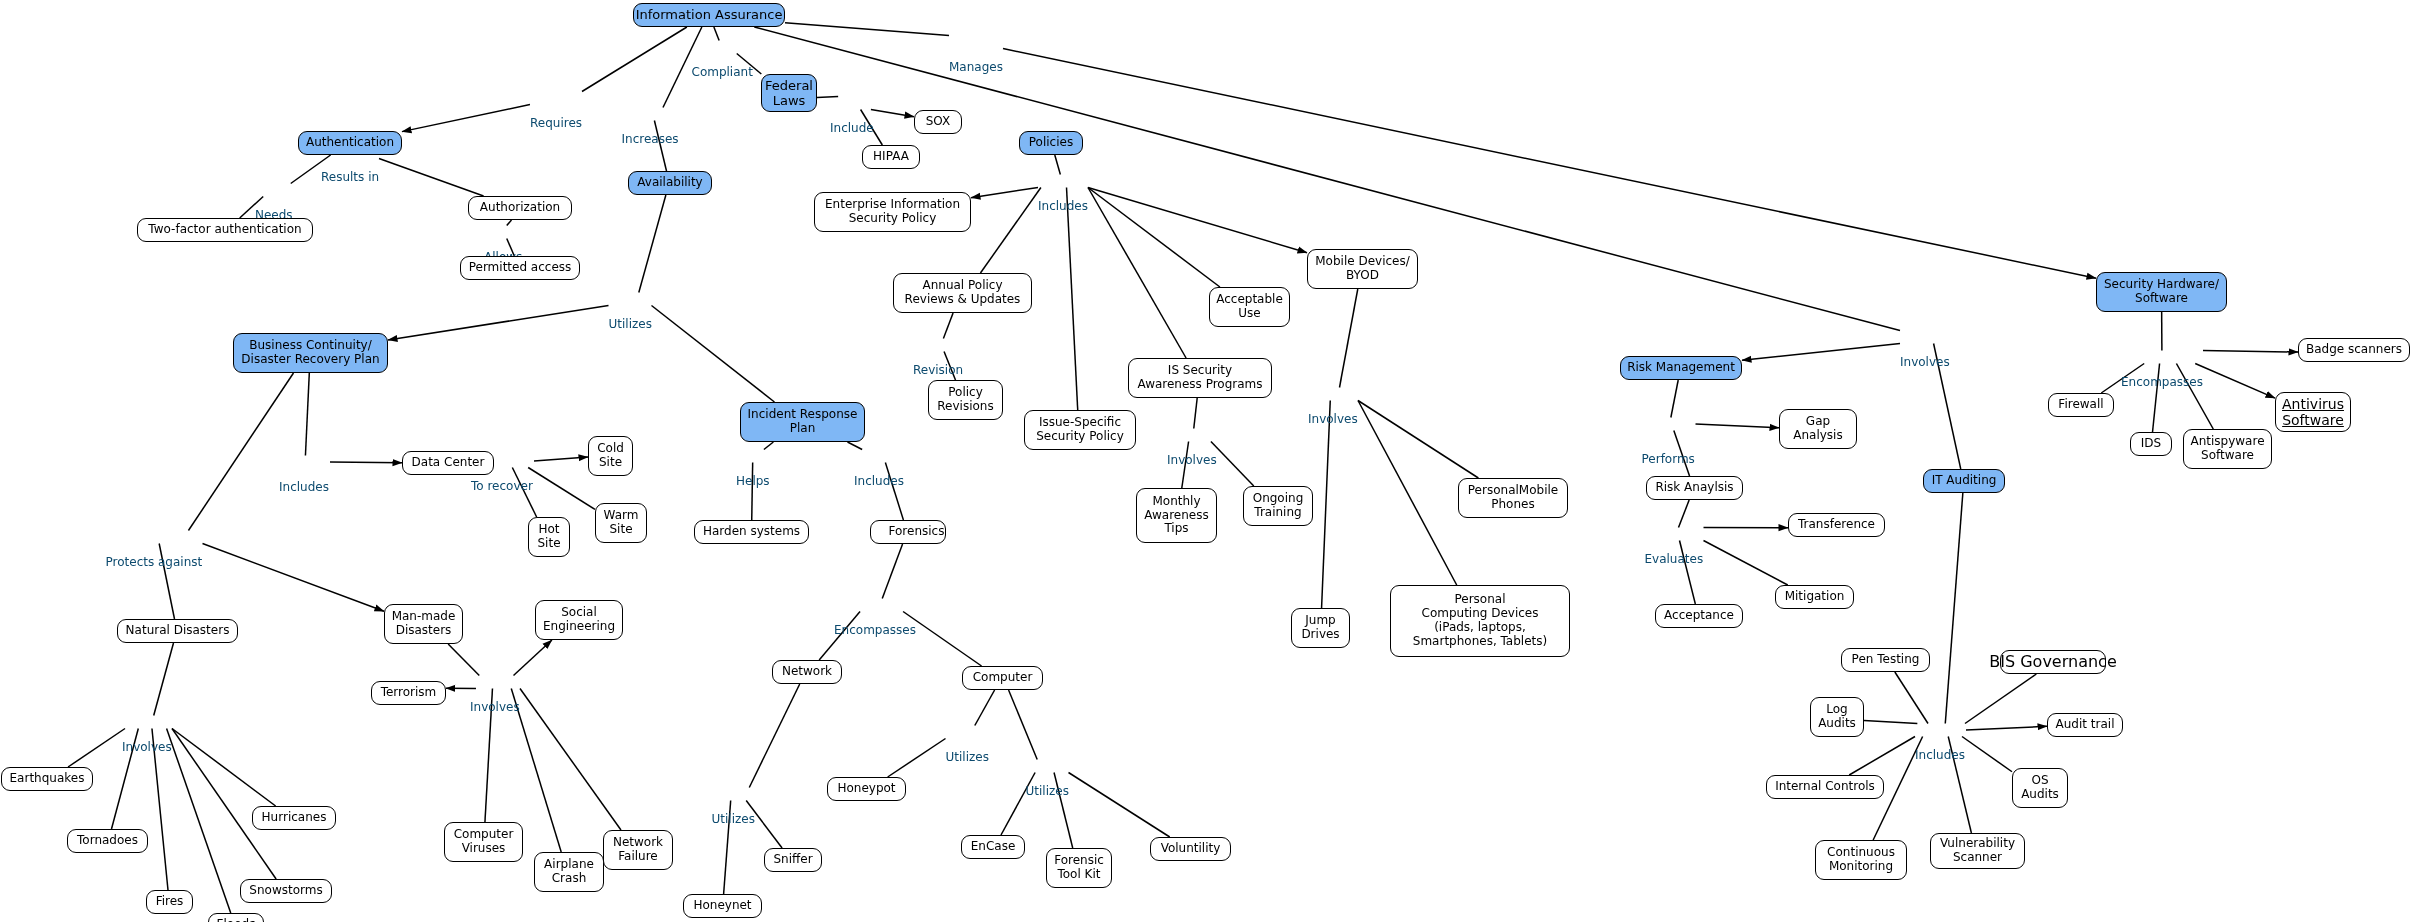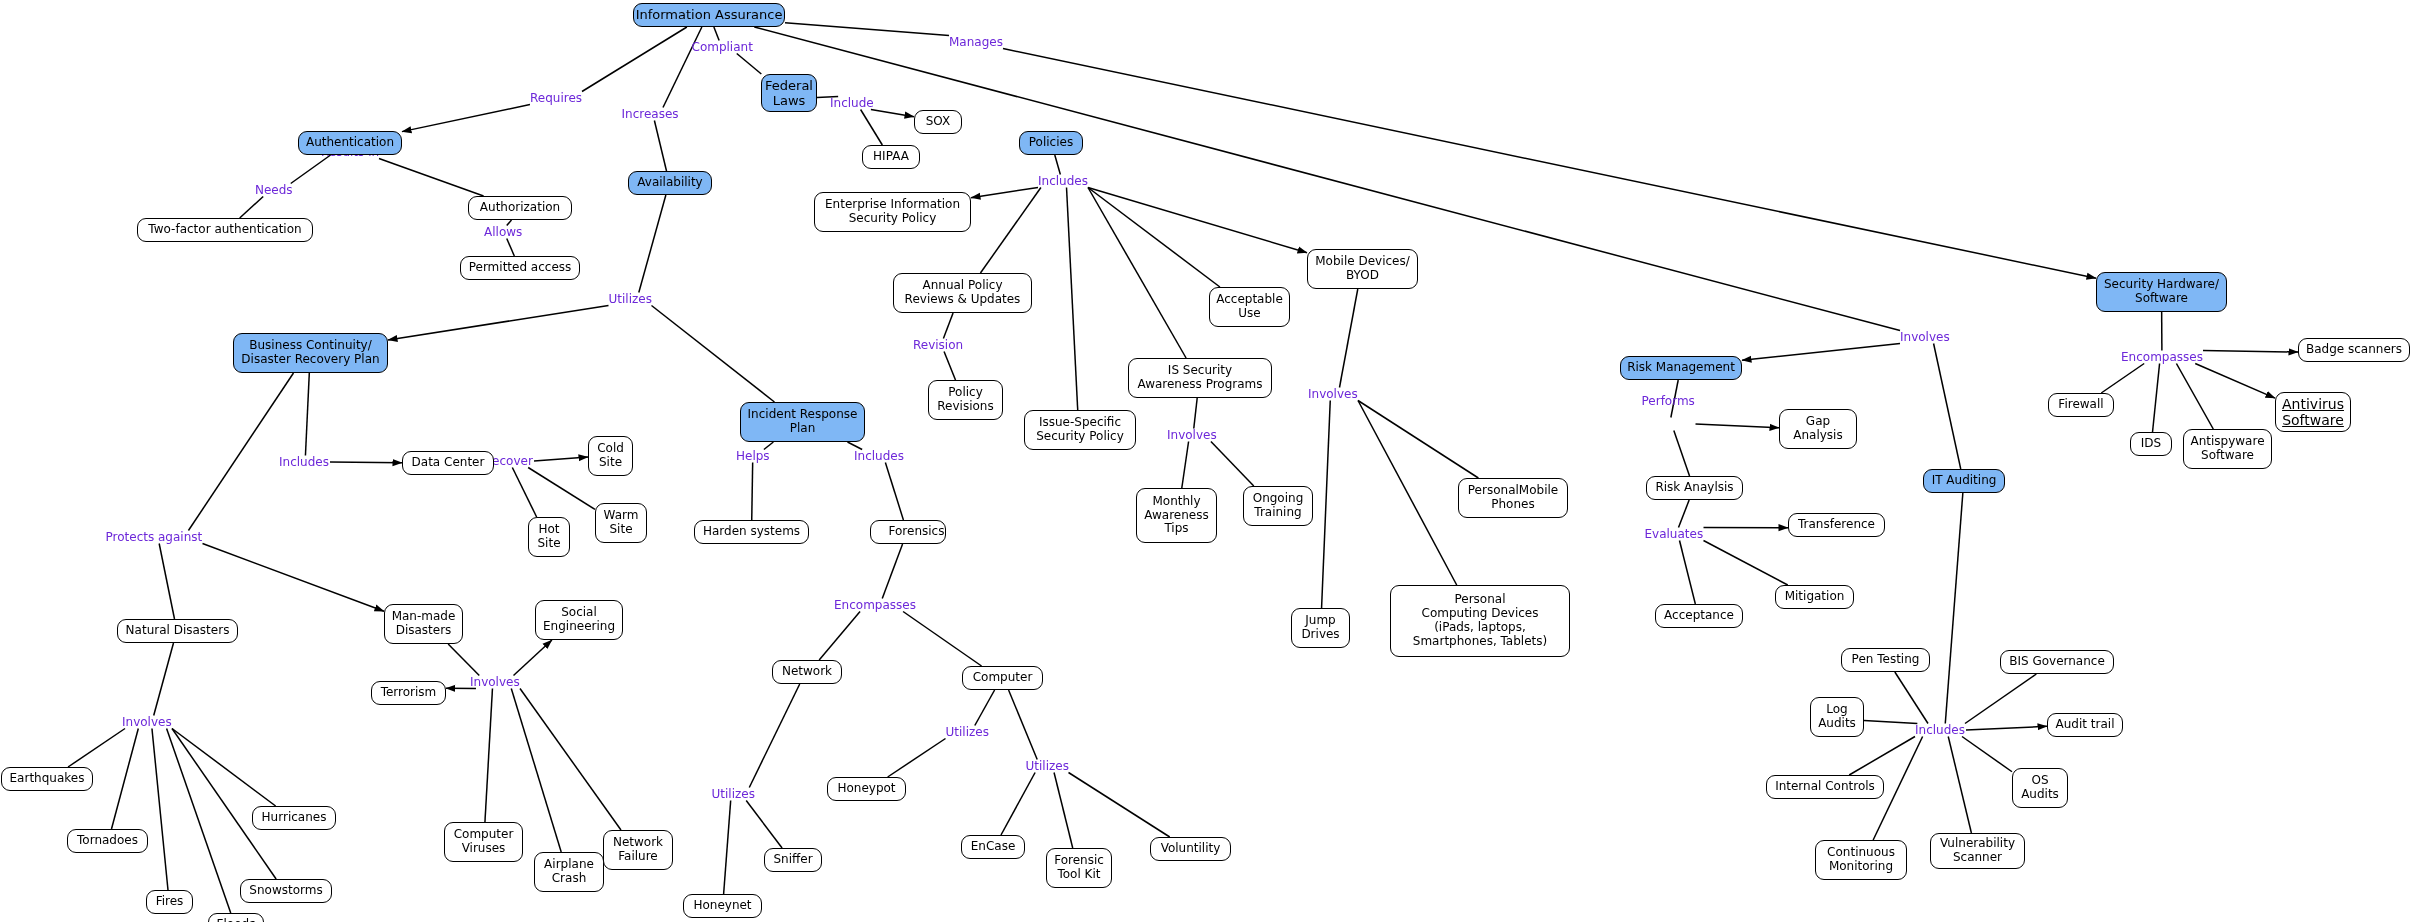--- a/index.html
+++ b/index.html
@@ -4,22 +4,22 @@
 <style>
   html,body{margin:0;padding:0;background:#ffffff;}
   #canvas{position:relative;width:2419px;height:922px;background:#ffffff;
           font-family:"DejaVu Sans","Liberation Sans",sans-serif;overflow:hidden;}
   #edges{position:absolute;left:0;top:0;width:2419px;height:922px;}
   .node{position:absolute;box-sizing:border-box;border:1.6px solid #000000;
         border-radius:9px;background:#ffffff;color:#000000;
         display:flex;align-items:center;justify-content:center;text-align:center;
         line-height:1.16;padding:3px 7px;white-space:pre;}
   .node.concept{background:#7fb7f5;border-color:#000000;}
-  .lbl{position:absolute;color:#6d28d9;background:transparent;white-space:pre;
-       text-align:center;line-height:1.12;}
+  .lbl{position:absolute;color:#0c4a6e;background:transparent;white-space:pre;
+       text-align:center;line-height:1.12;margin-top:25px;}
 </style>
 </head>
 <body>
 
 <div id="canvas">
   <svg id="edges">
     <defs>
       <marker id="arrow" markerWidth="11" markerHeight="11" refX="9.5" refY="4" orient="auto" markerUnits="userSpaceOnUse">
         <path d="M0,0.4 L10,4 L0,7.6 z" fill="#000000"></path>
       </marker>
@@ -146,21 +146,21 @@
       <div class="lbl" style="font-size: 12px; left: 122px; top: 715.5px;">Involves</div>
       <div class="lbl" style="font-size: 12px; left: 470px; top: 675.5px;">Involves</div>
       <div class="lbl" style="font-size: 12px; left: 736px; top: 449.5px;">Helps</div>
       <div class="lbl" style="font-size: 12px; left: 854px; top: 449.5px;">Includes</div>
       <div class="lbl" style="font-size: 12px; left: 834px; top: 598.5px;">Encompasses</div>
       <div class="lbl" style="font-size: 12px; left: 711.5px; top: 787.5px;">Utilizes</div>
       <div class="lbl" style="font-size: 12px; left: 945.5px; top: 725.5px;">Utilizes</div>
       <div class="lbl" style="font-size: 12px; left: 1025.5px; top: 759.5px;">Utilizes</div>
       <div class="lbl" style="font-size: 12px; left: 1900px; top: 330.5px;">Involves</div>
       <div class="lbl" style="font-size: 12px; left: 2121px; top: 350.5px;">Encompasses</div>
-      <div class="lbl" style="font-size: 12px; left: 1641.5px; top: 395px;">Performs</div>
+      <div class="lbl" style="font-size: 12px; left: 1641.5px; top: 428px;">Performs</div>
       <div class="lbl" style="font-size: 12px; left: 1644.5px; top: 527.5px;">Evaluates</div>
       <div class="lbl" style="font-size: 12px; left: 1915px; top: 723.5px;">Includes</div>
     </div>
   <div id="node-layer">
       <div class="node concept" style="left: 633px; top: 3px; width: 152px; height: 24px; font-size: 13px;">Information Assurance</div>
       <div class="node concept" style="left: 761px; top: 74px; width: 56px; height: 38px; font-size: 13px;">Federal
 Laws</div>
       <div class="node" style="left: 914px; top: 110px; width: 48px; height: 24px; font-size: 12px;">SOX</div>
       <div class="node" style="left: 862px; top: 145px; width: 58px; height: 24px; font-size: 12px;">HIPAA</div>
       <div class="node concept" style="left: 298px; top: 131px; width: 104px; height: 24px; font-size: 12px;">Authentication</div>
@@ -247,21 +247,21 @@
 Software</div>
       <div class="node concept" style="left: 1620px; top: 356px; width: 122px; height: 24px; font-size: 12px;">Risk Management</div>
       <div class="node" style="left: 1779px; top: 409px; width: 78px; height: 40px; font-size: 12px;">Gap
 Analysis</div>
       <div class="node" style="left: 1646px; top: 476px; width: 97px; height: 24px; font-size: 12px; border-radius: 9px;">Risk Anaylsis</div>
       <div class="node" style="left: 1788px; top: 513px; width: 97px; height: 24px; font-size: 12px;">Transference</div>
       <div class="node" style="left: 1775px; top: 585px; width: 79px; height: 24px; font-size: 12px;">Mitigation</div>
       <div class="node" style="left: 1655px; top: 604px; width: 88px; height: 24px; font-size: 12px;">Acceptance</div>
       <div class="node concept" style="left: 1923px; top: 469px; width: 82px; height: 24px; font-size: 12px;">IT Auditing</div>
       <div class="node" style="left: 1841px; top: 648px; width: 89px; height: 24px; font-size: 12px;">Pen Testing</div>
-      <div class="node" style="left: 2000px; top: 650px; width: 114px; height: 24px; font-size: 12px;">BIS Governance</div>
+      <div class="node" style="left: 2000px; top: 650px; width: 106px; height: 24px; font-size: 16px;">BIS Governance</div>
       <div class="node" style="left: 1810px; top: 697px; width: 54px; height: 40px; font-size: 12px;">Log
 Audits</div>
       <div class="node" style="left: 2047px; top: 713px; width: 76px; height: 24px; font-size: 12px;">Audit trail</div>
       <div class="node" style="left: 1766px; top: 775px; width: 118px; height: 24px; font-size: 12px;">Internal Controls</div>
       <div class="node" style="left: 2012px; top: 768px; width: 56px; height: 40px; font-size: 12px;">OS
 Audits</div>
       <div class="node" style="left: 1815px; top: 840px; width: 92px; height: 40px; font-size: 12px;">Continuous
 Monitoring</div>
       <div class="node" style="left: 1930px; top: 833px; width: 95px; height: 36px; font-size: 12px;">Vulnerability
 Scanner</div>

